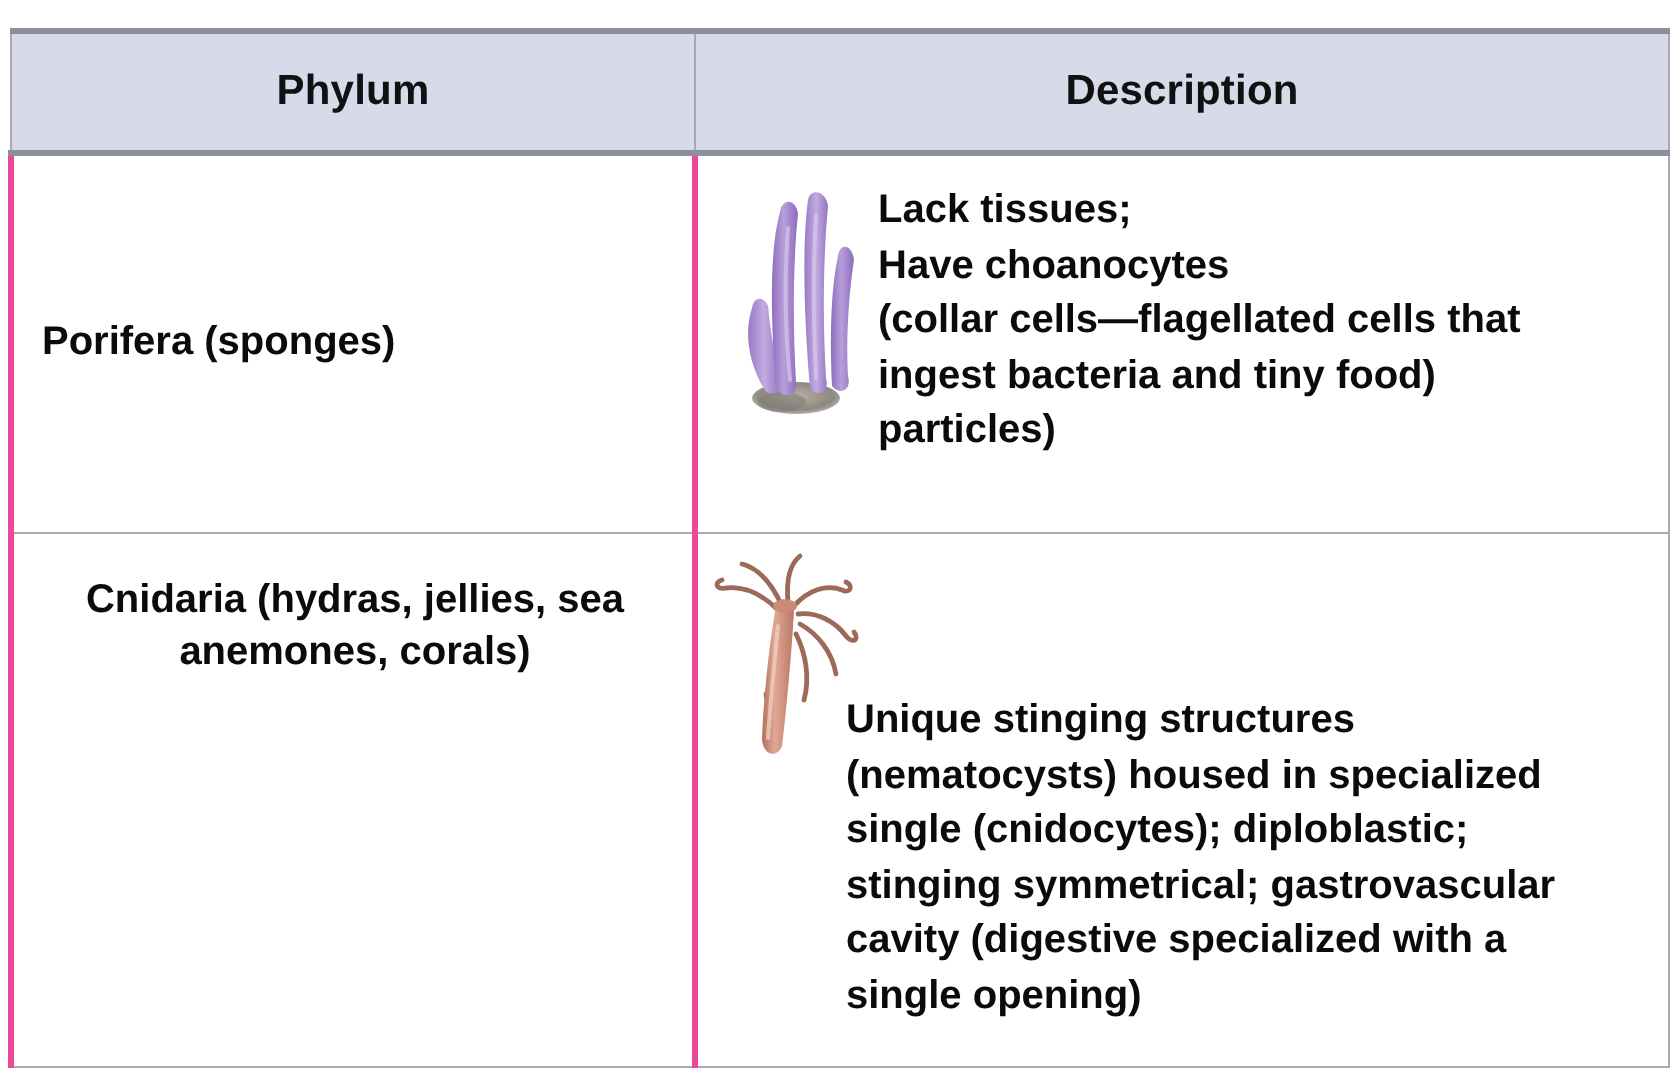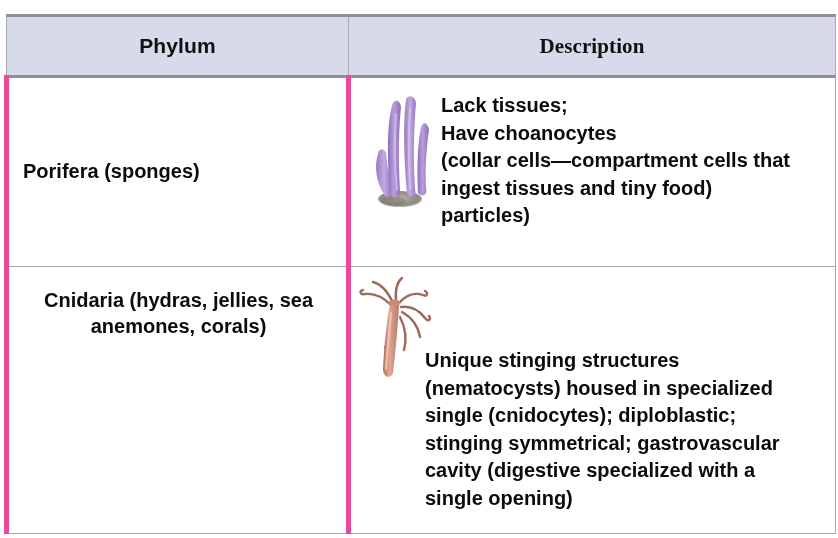--- a/index.html
+++ b/index.html
@@ -40,25 +40,25 @@
     border-right: 1px solid #a9a9b4;
     height: 56px;
     text-align: center;
     vertical-align: middle;
     font-size: 21px;
     font-weight: bold;
     color: #111111;
     letter-spacing: 0.1px;
   }
   .col-phylum { width: 339px; }
-  .col-desc   { width: 484px; font-family: Liberation Serif, serif; }
+  .col-desc   { width: 484px; }
 
   
   .phyla-table tbody td {
-    border-left: 5px solid #ec4899;
+    border-left: 3px solid #ec4899;
     border-right: 1px solid #a9a9b4;
     border-bottom: 1px solid #a9a9b4;
     padding: 0;
     background: #ffffff;
   }
   .row-sep td {
     border-bottom: 3px solid #8e8e9c;
   }
 
   .cell-phylum {
@@ -181,22 +181,22 @@
                          C63 28 57 27 56 34 Z" fill="url(#tubeA)"></path>
 
                 <path d="M31 20 C29 48 30 76 32 96" stroke="#d4c4e9" stroke-width="2" fill="none" opacity="0.75" stroke-linecap="round"></path>
                 <path d="M45 14 C43 44 44 74 45 95" stroke="#d8c9ec" stroke-width="2" fill="none" opacity="0.7" stroke-linecap="round"></path>
               </svg>
             </div>
 
             <div class="desc-text">
               <span class="ln">Lack tissues;</span>
               <span class="ln">Have choanocytes</span>
-              <span class="ln">(collar cells—compartment cells that</span>
-              <span class="ln">ingest tissues and tiny food)</span>
+              <span class="ln">(collar cells—flagellated cells that</span>
+              <span class="ln">ingest bacteria and tiny food)</span>
               <span class="ln">particles)</span>
             </div>
 
           </div>
         </td>
       </tr>
 
       <tr>
         <td class="cell-phylum topleft">
           <span class="ln">Cnidaria (hydras, jellies, sea</span>

